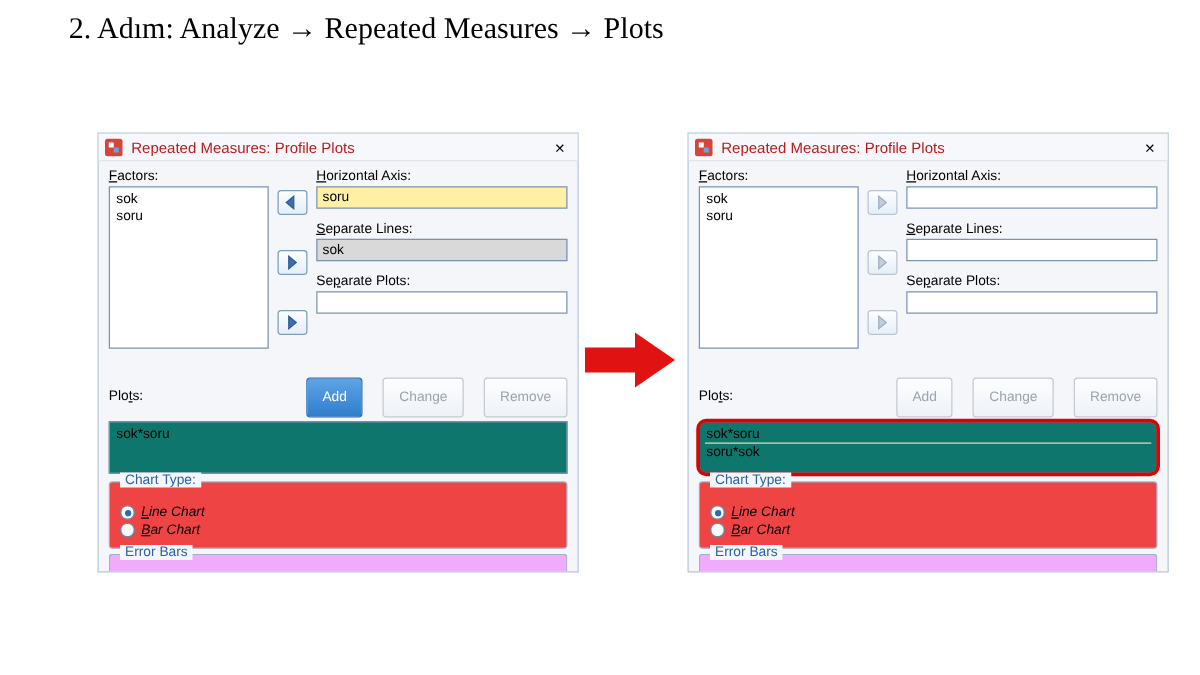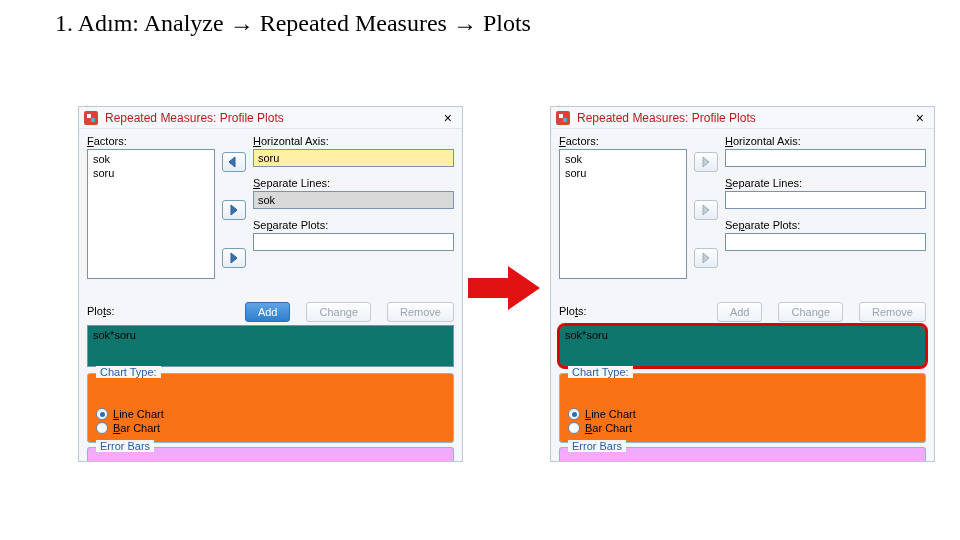--- a/index.html
+++ b/index.html
@@ -101,21 +101,21 @@
   .xfer-btn.disabled { border-color:#b9c4cf; cursor:default; }
   .xfer-btn.disabled svg path { stroke:#9fb0c2; fill:#c4ced8; }
 
   .plots-row {
     display:flex; align-items:center;
     padding: 2px 8px 3px 8px;
     gap: 16px;
   }
   .plots-label { width: 150px; }
   .mini-btn {
-    height: 20px;
+    height: 32px;
     padding: 0 12px;
     border: 1px solid #9aa6b2;
     border-radius: 3px;
     background: linear-gradient(#fdfefe,#eef2f7);
     font-size: 11px;
     color: #333;
     display:inline-flex; align-items:center;
     cursor:pointer;
   }
   .mini-btn.primary {
@@ -141,35 +141,36 @@
     outline-offset: -1px;
     border-radius: 6px;
   }
   .plots-box .item { padding: 0 1px; border-bottom:1px solid #e9d9a8; }
   .plots-box .item:last-child { border-bottom:none; }
 
   .group {
     margin: 2px 8px 4px 8px;
     border: 1px solid #9cb2cb;
     border-radius: 3px;
-    padding: 32px 8px 6px 8px;
+    padding: 16px 8px 6px 8px;
     position: relative;
-    background:#f97316;
+    background:#ef4444;
   }
   .group-title {
     position:absolute; top:-8px; left:8px;
     background:#f4f6fa;
     padding: 0 4px;
     color:#2a62a5;
     font-size: 11px;
   }
   .radio-row {
     display:flex; align-items:center; gap:5px;
     margin: 2px 0;
     font-size: 11px;
+    font-style: italic;
   }
   .radio {
     width:12px; height:12px; border:1px solid #6e88a5; border-radius:50%;
     background: radial-gradient(#fff,#eef3f8);
     display:inline-flex; align-items:center; justify-content:center;
   }
   .radio.checked::after {
     content:""; width:5px; height:5px; border-radius:50%; background:#2f6bb0;
   }
 
@@ -191,21 +192,21 @@
     width: 72px; height: 44px;
   }
   .arrow-marker svg { width:100%; height:100%; display:block; }
 
   
   .u { text-decoration: underline; }
 </style>
 </head>
 <body>
 
-<div class="step-title">1. Adım: Analyze → Repeated Measures → Plots</div>
+<div class="step-title">2. Adım: Analyze → Repeated Measures → Plots</div>
 
 <div class="arrow-marker">
   <svg viewBox="0 0 72 44">
     <polygon points="0,12 40,12 40,0 72,22 40,44 40,32 0,32" fill="#e11212"></polygon>
   </svg>
 </div>
 
 <div class="dialog left">
   <div class="titlebar">
     <span class="app-icon">
@@ -332,20 +333,21 @@
   </div>
 
   <div class="plots-row">
     <div class="label plots-label">Plo<span class="u">t</span>s:</div>
     <span class="mini-btn disabled">Add</span>
     <span class="mini-btn disabled">Change</span>
     <span class="mini-btn disabled">Remove</span>
   </div>
   <div class="plots-box highlight">
     <div class="item">sok*soru</div>
+    <div class="item">soru*sok</div>
   </div>
 
   <div class="group">
     <div class="group-title">Chart Type:</div>
     <div class="radio-row">
       <span class="radio checked"></span>
       <span><span class="u">L</span>ine Chart</span>
     </div>
     <div class="radio-row">
       <span class="radio"></span>

